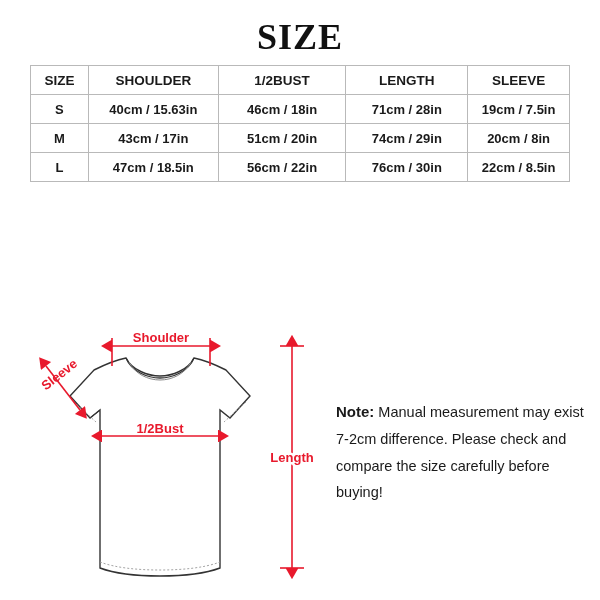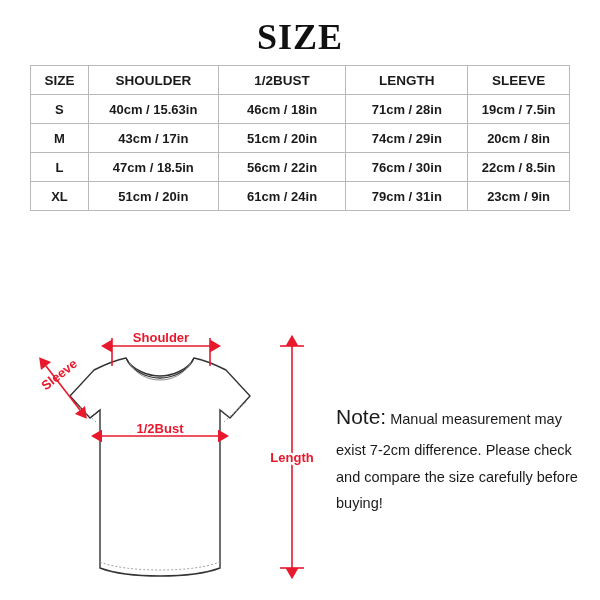--- a/index.html
+++ b/index.html
@@ -82,22 +82,22 @@
   #note {
     position: absolute;
     left: 336px;
     top: 398px;
     width: 248px;
     font-size: 14.5px;
     line-height: 1.85;
     color: #1a1a1a;
   }
   #note .note-label {
-    font-weight: normal;
-    font-size: 21px;
+    font-weight: bold;
+    font-size: 15px;
   }
 </style>
 </head>
 <body>
 
 <div id="title">SIZE</div>
 
 <table id="size-table">
   <colgroup>
     <col class="c0">
@@ -129,27 +129,20 @@
       <td>51cm / 20in</td>
       <td>74cm / 29in</td>
       <td>20cm / 8in</td>
     </tr>
     <tr>
       <td>L</td>
       <td>47cm / 18.5in</td>
       <td>56cm / 22in</td>
       <td>76cm / 30in</td>
       <td>22cm / 8.5in</td>
-    </tr>
-    <tr>
-      <td>XL</td>
-      <td>51cm / 20in</td>
-      <td>61cm / 24in</td>
-      <td>79cm / 31in</td>
-      <td>23cm / 9in</td>
     </tr>
   </tbody>
 </table>
 
 <div id="diagram">
   <svg width="320" height="275" viewBox="0 0 320 275" xmlns="http://www.w3.org/2000/svg">
     <defs>
       <marker id="arrL" markerWidth="8" markerHeight="8" refX="7" refY="4" orient="auto">
         <path d="M7,0 L0,4 L7,8 z" fill="#e8192c"></path>
       </marker>

